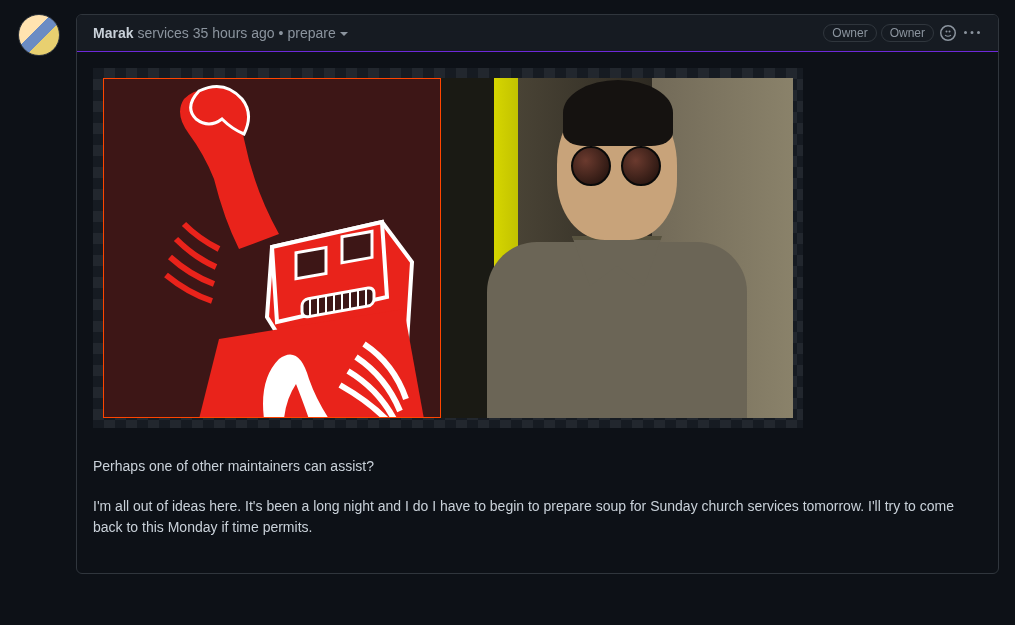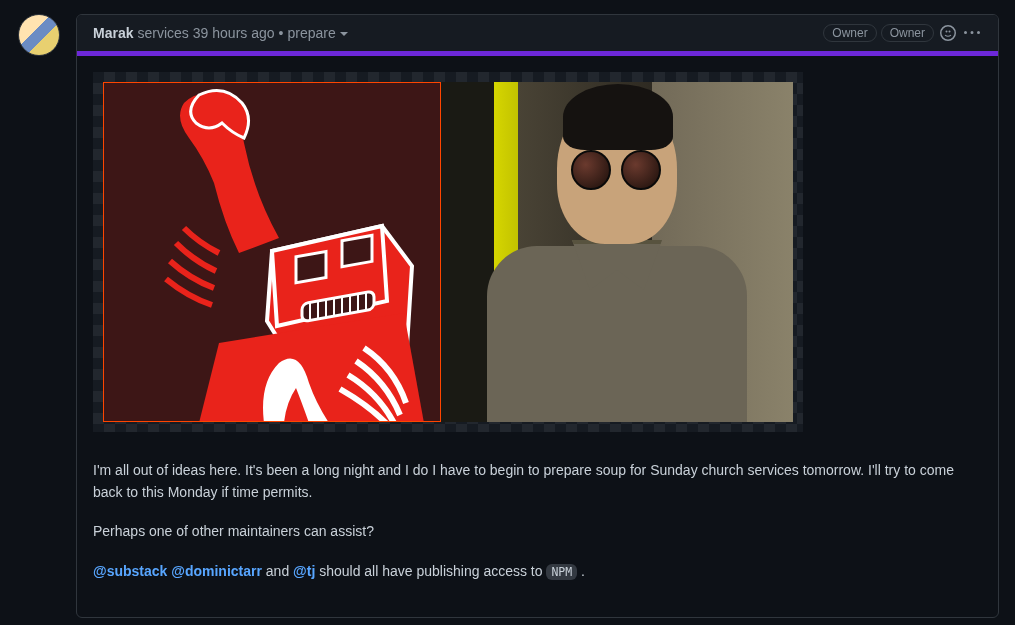--- a/index.html
+++ b/index.html
@@ -44,21 +44,21 @@
     border-left: 1px solid #30363d;
     border-bottom: 1px solid #30363d;
     transform: rotate(45deg);
   }
   .header {
     background: #161b22;
     padding: 8px 16px;
     display: flex;
     align-items: center;
     justify-content: space-between;
-    border-bottom: 5px solid #6d28d9;
+    border-bottom: 1px solid #6d28d9;
     position: relative;
     z-index: 1;
   }
   .header-left {
     display: flex;
     align-items: center;
     gap: 4px;
     color: #8b949e;
   }
   .header-left .author {
@@ -210,21 +210,21 @@
 <body>
 
 <div class="container">
   <div class="avatar"></div>
 
   <div class="comment-box">
     <div class="header">
       <div class="header-left">
         <a class="author">Marak</a>
         <span>services</span>
-        <a>39 hours ago</a>
+        <a>35 hours ago</a>
         <span>•</span>
         <span>
           <span>prepare</span><span class="caret"></span>
         </span>
       </div>
       <div class="header-right">
         <span class="badge">Owner</span>
         <span class="badge">Owner</span>
         <span class="icon-btn">
           <svg viewBox="0 0 16 16" width="16" height="16">
@@ -295,27 +295,17 @@
               <div class="hair"></div>
               <div class="glasses">
                   <div class="lens"></div>
                   <div class="lens"></div>
                 </div>
             </div>
           </div>
         </div>
       </div>
 
+      <p class="para">Perhaps one of other maintainers can assist?</p>
       <p class="para">I'm all out of ideas here. It's been a long night and I do I have to begin to prepare soup for Sunday church services tomorrow. I'll try to come back to this Monday if time permits.</p>
-      <p class="para">Perhaps one of other maintainers can assist?</p>
-      <p class="para">
-        <a class="mention">@substack</a>
-        <span> </span>
-        <a class="mention">@dominictarr</a>
-        <span> and </span>
-        <a class="mention">@tj</a>
-        <span> should all have publishing access to </span>
-        <code class="code">NPM</code>
-        <span> .</span>
-      </p>
     </div>
   </div>
 </div>
 
 </body></html>

